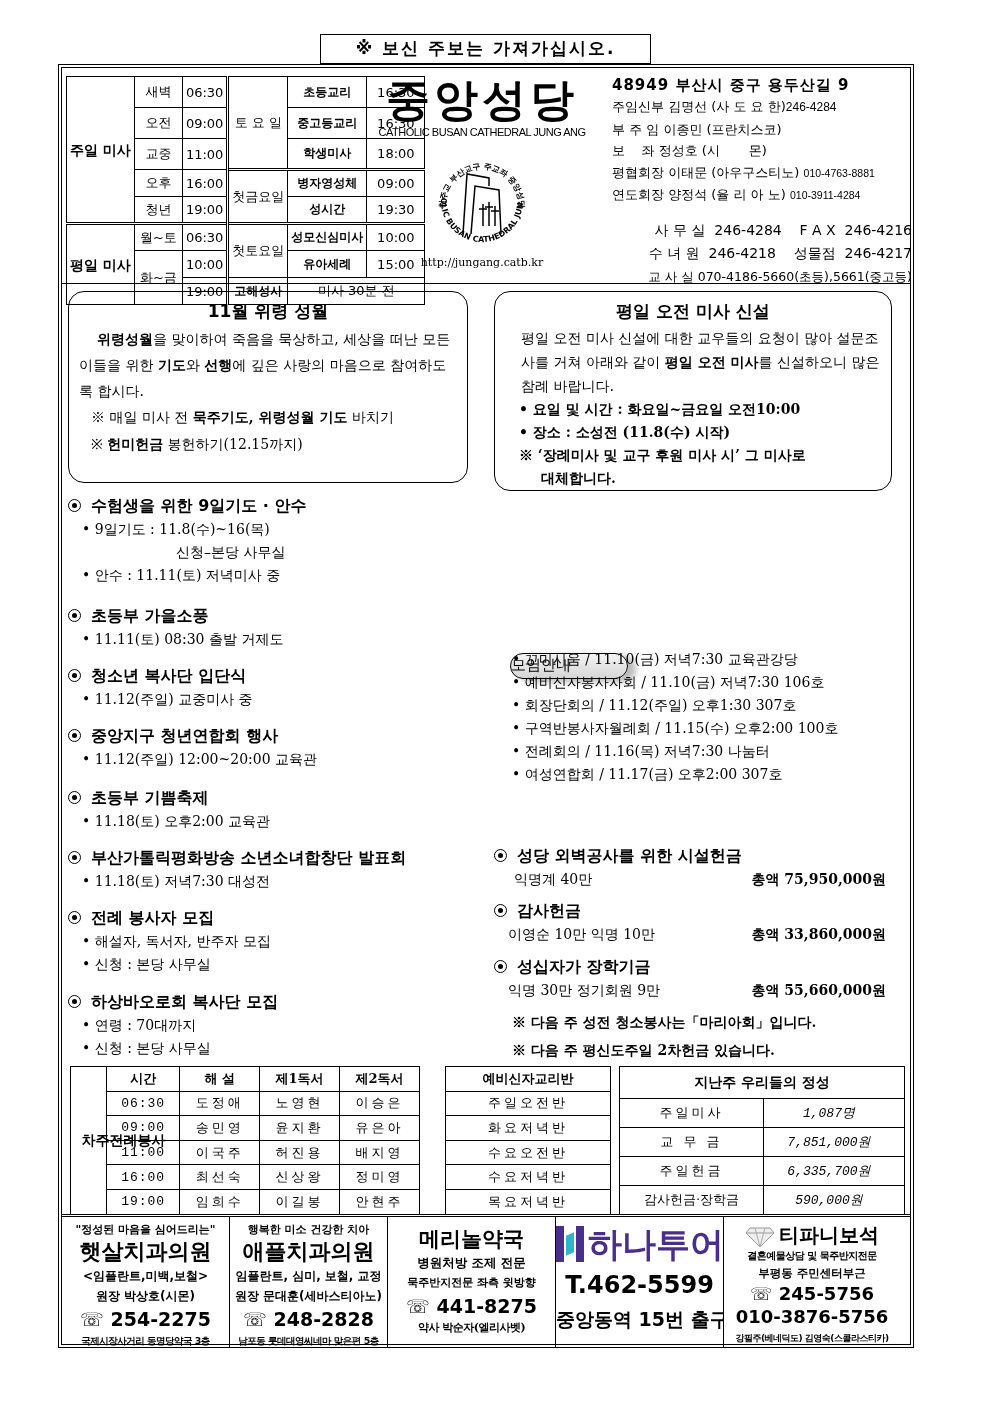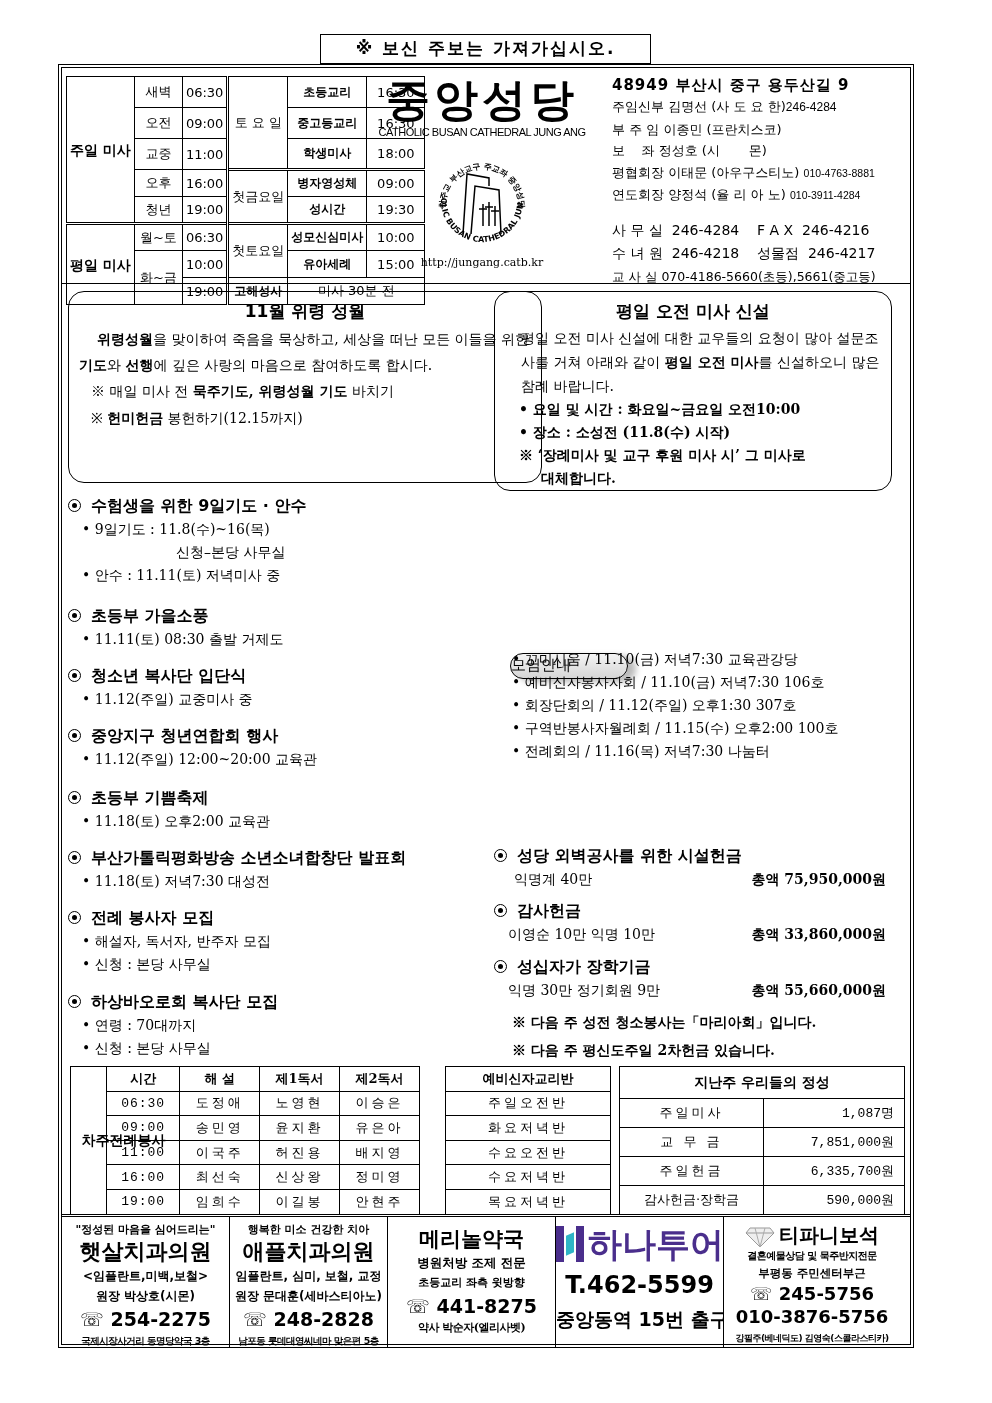--- a/index.html
+++ b/index.html
@@ -19,21 +19,21 @@
   .logo { position: absolute; left: 300px; top: 6px; width: 240px; text-align: center; }
   .logo .ko { font-size: 44px; font-weight: bold; letter-spacing: 4px; line-height: 52px; }
   .logo .en { font-size: 11px; letter-spacing: -0.5px; font-family: "Liberation Sans Narrow", "Liberation Sans", sans-serif; }
   .logo .emblem { width: 110px; height: 110px; margin: 8px auto 0; position: relative; }
   .logo .url { font-size: 11px; font-family: "DejaVu Serif", serif; }
 
   .contact { position: absolute; left: 550px; top: 6px; width: 300px; font-size: 13px; }
   .contact .addr { font-size: 15px; font-weight: bold; line-height: 22px; letter-spacing: 1px; }
   .contact .row { line-height: 21.5px; white-space: nowrap; }
   .contact .row .num { font-family: "Liberation Sans", sans-serif; font-size: 12px; }
-  .contact .phones { margin-top: 12px; }
+  .contact .phones { margin-top: 12px; text-align: right; }
   .contact .phones .row { line-height: 23px; font-size: 14px; }
 
   .box { position: absolute; border: 1.5px solid #000; border-radius: 16px; padding: 4px 10px; }
   .box h2 { text-align: center; font-size: 17px; font-weight: bold; line-height: 30px; }
   .box p { font-family: "DejaVu Serif", serif; font-size: 14px; line-height: 26px; }
   .box .note { font-family: "DejaVu Serif", serif; font-size: 14px; line-height: 27px; padding-left: 12px; }
   .box .bul { font-family: "DejaVu Serif", serif; font-size: 14px; line-height: 23px; font-weight: bold; }
   strong { font-weight: bold; }
 
   .sec { position: absolute; }
@@ -50,21 +50,21 @@
   .pill { position: absolute; left: 448px; top: 585px; width: 118px; height: 26px; border: 1.5px solid #000; border-radius: 13px; background: linear-gradient(#f4f4f4, #d6d6d6); font-size: 15px; line-height: 23px; box-shadow: 8px 3px 6px #bbb; }
   .notes { position: absolute; left: 450px; font-family: "DejaVu Serif", serif; font-weight: bold; font-size: 14px; line-height: 28px; white-space: nowrap; }
 
   table.grid { position: absolute; border-collapse: collapse; font-size: 13px; }
   table.grid td, table.grid th { border: 1px solid #000; text-align: center; height: 24.6px; white-space: nowrap; }
   table.grid th { font-weight: bold; font-family: "DejaVu Serif", serif; font-size: 13px; }
   table.grid td { letter-spacing: 3px; }
   table.grid td.t { font-family: "Liberation Mono", monospace; letter-spacing: 1px; }
   table.grid td.side { font-weight: bold; font-size: 14px; line-height: 16px; letter-spacing: 0; width: 36px; border-right: 1px solid #000; }
   table.off td { height: 29px; }
-  table.off td.r { text-align: right; padding-right: 10px; letter-spacing: 0; font-family: "Liberation Mono", monospace; }
+  table.off td.r { padding-right: 10px; letter-spacing: 0; font-family: "Liberation Mono", monospace; font-style: italic; }
 
   .ads { position: absolute; left: 0; top: 1146px; width: 100%; height: 134px; border-top: 3px double #000; display: flex; }
   .ad { border-right: 1px solid #000; text-align: center; padding-top: 4px; overflow: hidden; }
   .ad:last-child { border-right: none; }
   .ad .s { font-size: 11px; line-height: 17px; font-weight: bold; white-space: nowrap; }
   .ad .big { font-size: 22px; font-weight: bold; line-height: 28px; white-space: nowrap; letter-spacing: 0px; }
   .ad .m { font-size: 12px; line-height: 20px; white-space: nowrap; font-weight: bold; }
   .ad .ph { font-size: 19px; font-weight: bold; line-height: 26px; white-space: nowrap; }
   .ad .tiny { font-size: 9.5px; line-height: 18px; font-weight: bold; white-space: nowrap; letter-spacing: -0.5px; }
   .hana { color: #4a2e8c; font-size: 34px; font-weight: bold; line-height: 46px; white-space: nowrap; }
@@ -169,21 +169,21 @@
     <div class="row"><span>연도회장</span> <span>양정석</span> <span>(율 리 아 노)</span> <span class="num" style="font-size:10.5px">010-3911-4284</span></div>
     <div class="phones">
       <div class="row" style="white-space:pre">사 무 실  246-4284    F A X  246-4216</div>
       <div class="row" style="white-space:pre">수 녀 원  246-4218    성물점  246-4217</div>
       <div class="row" style="font-size:12.5px">교 사 실  070-4186-5660(초등),5661(중고등)</div>
     </div>
   </div>
 
   <div class="hline" style="top:215px"></div>
 
-  <div class="box" style="left:6px;top:223px;width:474px;height:192px">
+  <div class="box" style="left:6px;top:223px;width:400px;height:192px">
     <h2>11월 위령 성월</h2>
     <p style="text-indent:18px"><strong>위령성월</strong><span>을 맞이하여 죽음을 묵상하고, 세상을 떠난 모든 이들을 위한 </span><strong>기도</strong><span>와 </span><strong>선행</strong><span>에 깊은 사랑의 마음으로 참여하도록 합시다.</span></p>
     <div class="note"><span>※ 매일 미사 전 </span><strong>묵주기도, 위령성월 기도</strong><span> 바치기</span></div>
     <div class="note"><span>※ </span><strong>헌미헌금</strong><span> 봉헌하기(12.15까지)</span></div>
   </div>
 
   <div class="box" style="left:432px;top:223px;width:398px;height:200px">
     <h2>평일 오전 미사 신설</h2>
     <p style="line-height:24px;padding-left:16px"><span>평일 오전 미사 신설에 대한 교우들의 요청이 많아 설문조사를 거쳐 아래와 같이 </span><strong>평일 오전 미사</strong><span>를 신설하오니 많은 참례 바랍니다.</span></p>
     <div class="bul" style="padding-left:14px">• 요일 및 시간 : 화요일~금요일 오전10:00</div>
@@ -230,20 +230,21 @@
   </div>
 
 
   <div class="pill">모임안내</div>
   <div class="sec" style="left:436px;top:580px">
     <div class="li">꼬미시움 / 11.10(금) 저녁7:30 교육관강당</div>
     <div class="li">예비신자봉사자회 / 11.10(금) 저녁7:30 106호</div>
     <div class="li">회장단회의 / 11.12(주일) 오후1:30 307호</div>
     <div class="li">구역반봉사자월례회 / 11.15(수) 오후2:00 100호</div>
     <div class="li">전례회의 / 11.16(목) 저녁7:30 나눔터</div>
+    <div class="li">여성연합회 / 11.17(금) 오후2:00 307호</div>
   </div>
 
   <div class="sec" style="left:432px;top:776px">
     <div class="h"><span class="dot"></span><span>성당 외벽공사를 위한 시설헌금</span></div>
     <div class="sub">
         <span>익명계 40만</span>
         <span class="tot">총액 75,950,000원</span>
       </div>
   </div>
   <div class="sec" style="left:432px;top:831px">
@@ -367,21 +368,21 @@
       <div class="s">행복한 미소 건강한 치아</div>
       <div class="big">애플치과의원</div>
       <div class="m">임플란트, 심미, 보철, 교정</div>
       <div class="m">원장 문대훈(세바스티아노)</div>
       <div class="ph">☏ 248-2828</div>
       <div class="tiny">남포동 롯데대영씨네마 맞은편 5층</div>
     </div>
     <div class="ad" style="width:168px;padding-top:8px">
       <div class="big" style="font-size:21px">메리놀약국</div>
       <div class="m" style="font-family:'DejaVu Serif',serif;font-size:12.5px">병원처방 조제 전문</div>
-      <div class="m" style="font-family:'DejaVu Serif',serif;font-size:11px">초등교리 좌측 윗방향</div>
+      <div class="m" style="font-family:'DejaVu Serif',serif;font-size:11px">묵주반지전문 좌측 윗방향</div>
       <div class="ph">☏ 441-8275</div>
       <div class="tiny" style="font-family:'DejaVu Serif',serif;font-size:11px">약사 박순자(엘리사벳)</div>
     </div>
     <div class="ad" style="width:168px;padding-top:4px">
       <div class="hana"><span class="mark"><span style="left:0"></span><span class="c"></span><span style="left:20px"></span></span><span>하나투어</span></div>
       <div class="big" style="font-size:24px;line-height:36px">T.462-5599</div>
       <div class="big" style="font-size:19px;line-height:32px">중앙동역 15번 출구</div>
     </div>
     <div class="ad" style="width:176px">
       <div style="display:flex;align-items:center;justify-content:center">

